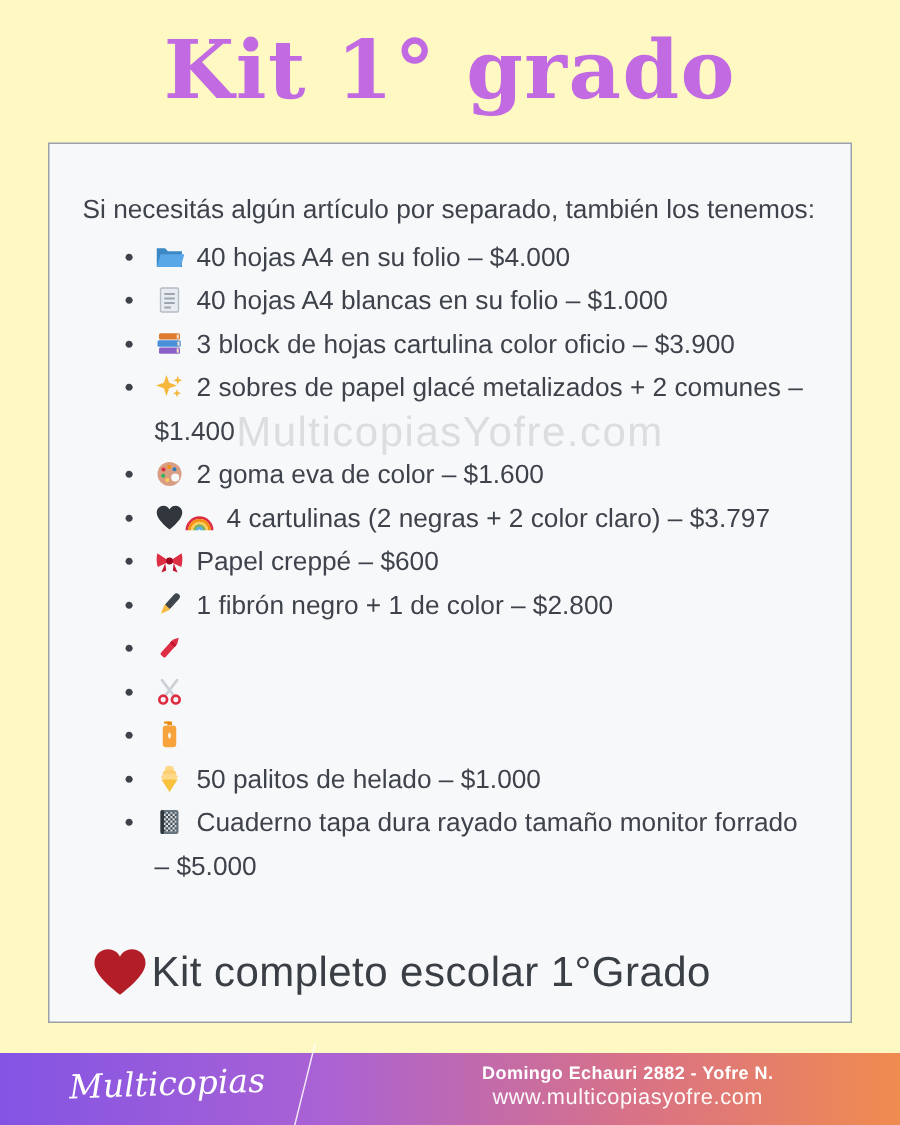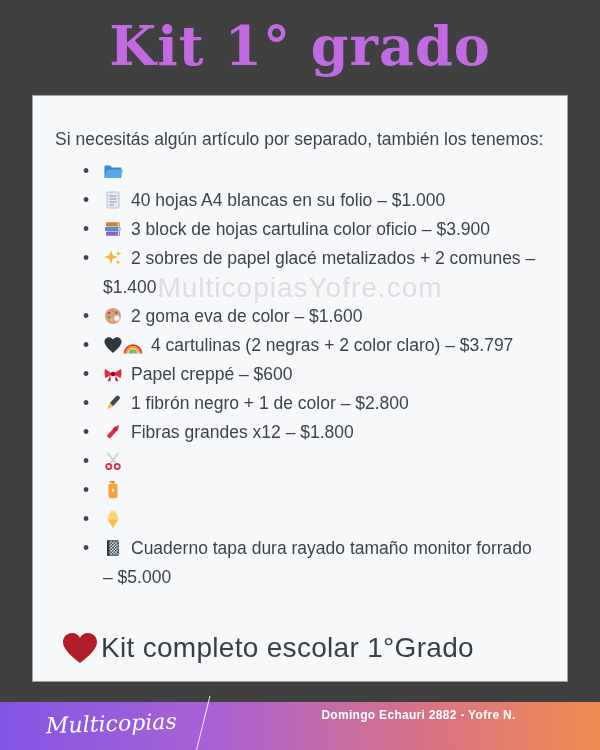--- a/index.html
+++ b/index.html
@@ -1,19 +1,19 @@
 <!DOCTYPE html>
 <html><head>
 <meta charset="utf-8">
 <style>
   * { margin:0; padding:0; box-sizing:border-box; }
   html,body { width:600px; height:750px; }
   body { font-family:"Liberation Sans", sans-serif; background:#ffffff; position:relative; overflow:hidden; }
 
-  .page { position:relative; width:600px; height:750px; background:#404040; }
+  .page { position:relative; width:600px; height:750px; background:#fef9c3; }
 
   .title {
     position:absolute; top:14px; left:0; width:100%;
     text-align:center;
     font-family:"DejaVu Serif", serif;
     font-weight:700;
     font-size:54px;
     letter-spacing:1px;
     color:#c26ae2;
   }
@@ -187,21 +187,21 @@
   <div class="card">
 
     <div class="watermark">MulticopiasYofre.com</div>
 
     <p class="intro">Si necesitás algún artículo por separado, también los tenemos:</p>
 
     <ul class="items">
       <li>
         <span class="bullet">•</span><svg class="item-icon">
             <use href="#icon-open-folder" xlink:href="#icon-open-folder"></use>
-          </svg>
+          </svg><span>40 hojas A4 en su folio – $4.000</span>
       </li>
       <li>
         <span class="bullet">•</span><svg class="item-icon">
             <use href="#icon-page" xlink:href="#icon-page"></use>
           </svg><span>40 hojas A4 blancas en su folio – $1.000</span>
       </li>
       <li>
         <span class="bullet">•</span><svg class="item-icon">
             <use href="#icon-books" xlink:href="#icon-books"></use>
           </svg><span>3 block de hojas cartulina color oficio – $3.900</span>
@@ -227,36 +227,36 @@
           </svg><span>Papel creppé – $600</span>
       </li>
       <li>
         <span class="bullet">•</span><svg class="item-icon">
             <use href="#icon-pen" xlink:href="#icon-pen"></use>
           </svg><span>1 fibrón negro + 1 de color – $2.800</span>
       </li>
       <li>
         <span class="bullet">•</span><svg class="item-icon">
             <use href="#icon-crayon" xlink:href="#icon-crayon"></use>
-          </svg><span>Fibras grandes x12 – $1.800</span>
+          </svg>
       </li>
       <li>
         <span class="bullet">•</span><svg class="item-icon">
             <use href="#icon-scissors" xlink:href="#icon-scissors"></use>
           </svg>
       </li>
       <li>
         <span class="bullet">•</span><svg class="item-icon">
             <use href="#icon-lotion-bottle" xlink:href="#icon-lotion-bottle"></use>
           </svg>
       </li>
       <li>
         <span class="bullet">•</span><svg class="item-icon">
             <use href="#icon-soft-ice-cream" xlink:href="#icon-soft-ice-cream"></use>
-          </svg>
+          </svg><span>50 palitos de helado – $1.000</span>
       </li>
       <li>
         <span class="bullet">•</span><svg class="item-icon">
             <use href="#icon-notebook" xlink:href="#icon-notebook"></use>
           </svg><span>Cuaderno tapa dura rayado tamaño monitor forrado – $5.000</span>
       </li>
     </ul>
 
     <div class="kit-line">
       <svg class="heart-icon">
@@ -265,16 +265,17 @@
       <span>Kit completo escolar 1°Grado</span>
     </div>
 
   </div>
 
   <div class="footer">
     <div class="footer-logo">Multicopias</div>
     <div class="footer-divider"></div>
     <div class="footer-text">
       <div class="footer-address">Domingo Echauri 2882 - Yofre N.</div>
+      <div class="footer-website">www.multicopiasyofre.com</div>
     </div>
   </div>
 
 </div>
 
 </body></html>

